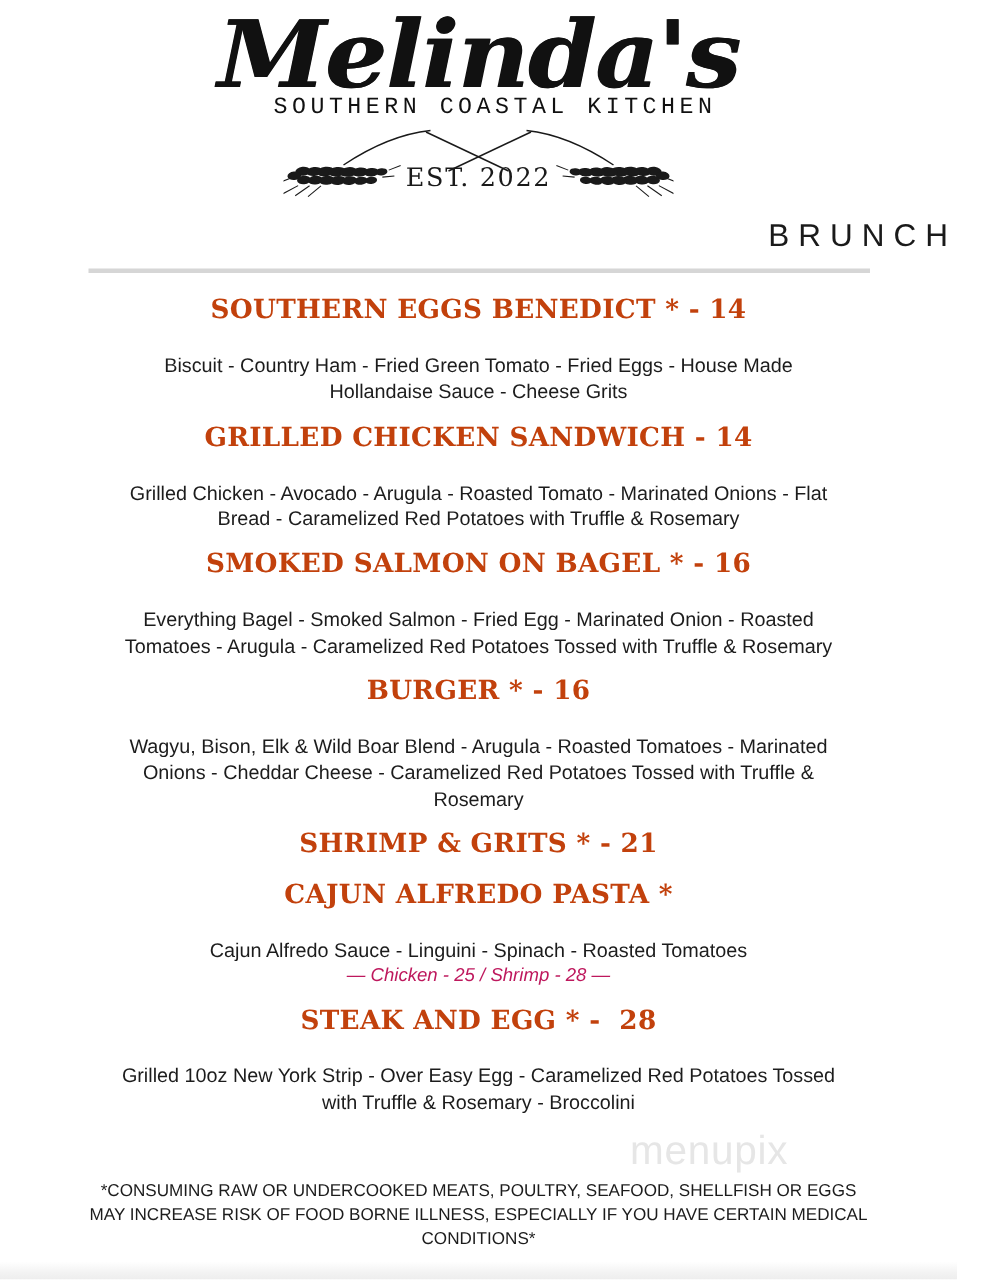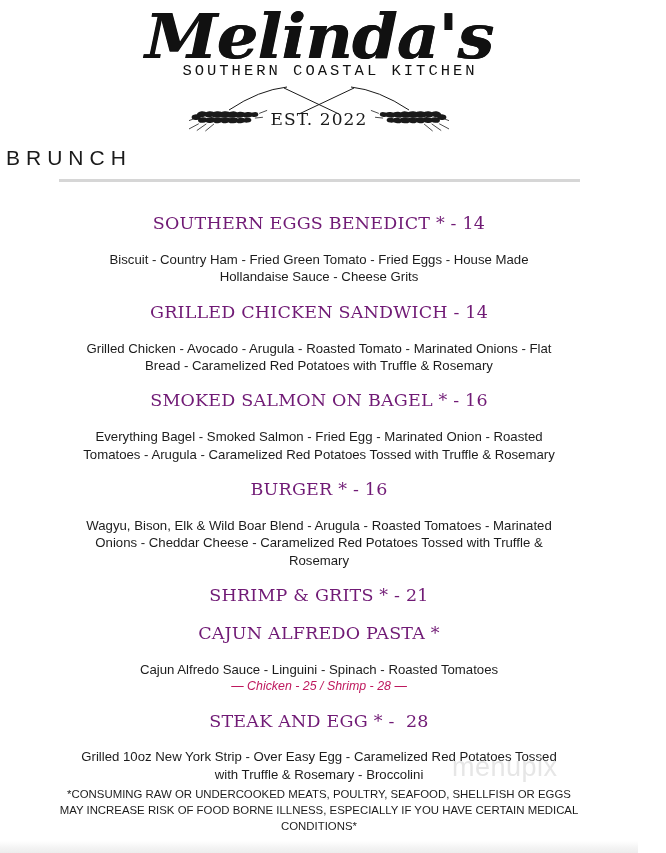--- a/index.html
+++ b/index.html
@@ -68,21 +68,21 @@
     top: 27px;
     text-align: center;
     font-family: "DejaVu Serif", serif;
     font-size: 17px;
     letter-spacing: 1.1px;
     color: #1a1a1a;
   }
 
   
   .section-heading {
-    text-align: left;
+    text-align: right;
     font-family: "Liberation Sans", sans-serif;
     font-weight: 400;
     font-size: 21px;
     letter-spacing: 6px;
     color: #1a1a1a;
     margin: 10px 0 0 0;
     padding-left: 6px;
   }
   .divider {
     width: 521px;
@@ -96,26 +96,26 @@
     margin: 0 auto;
     width: 530px;
     padding-top: 15px;
   }
   .menu-item {
     text-align: center;
     margin-bottom: 12px;
   }
   .item-title {
     font-family: "DejaVu Serif", serif;
-    font-weight: 400;
+    font-weight: 700;
     font-size: 17.5px;
     letter-spacing: 0.2px;
-    color: #701a75;
+    color: #c2410c;
     line-height: 1.25;
-    margin: 16px;
+    margin: 0;
     white-space: pre;
   }
   .item-desc {
     font-family: "Liberation Sans", sans-serif;
     font-weight: 400;
     font-size: 13.2px;
     line-height: 1.32;
     color: #1c1c1c;
     margin: 16px auto 0 auto;
     max-width: 500px;
@@ -126,21 +126,21 @@
     font-style: italic;
     font-size: 12.4px;
     line-height: 1.3;
     color: #be185d;
     margin-top: 0px;
   }
 
   
   .watermark {
     position: absolute;
-    left: 452px;
+    left: 420px;
     top: 752px;
     font-family: "Liberation Sans", sans-serif;
     font-size: 27px;
     letter-spacing: 0.5px;
     color: #e6e6e6;
     user-select: none;
   }
 
   
   .footer {

